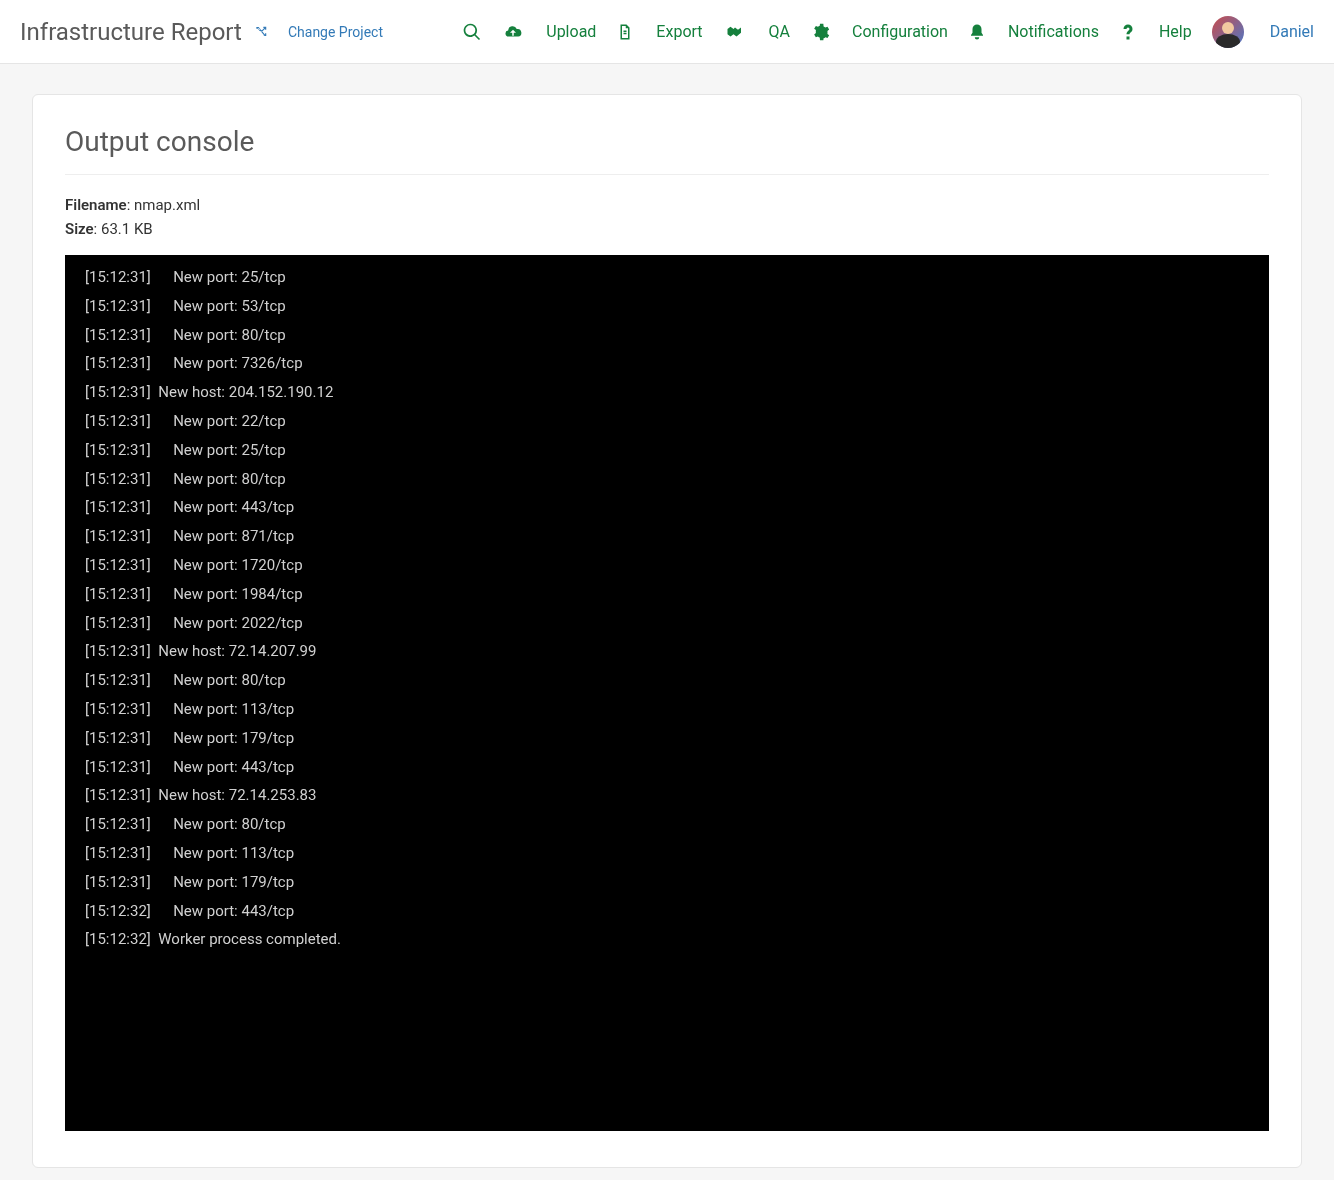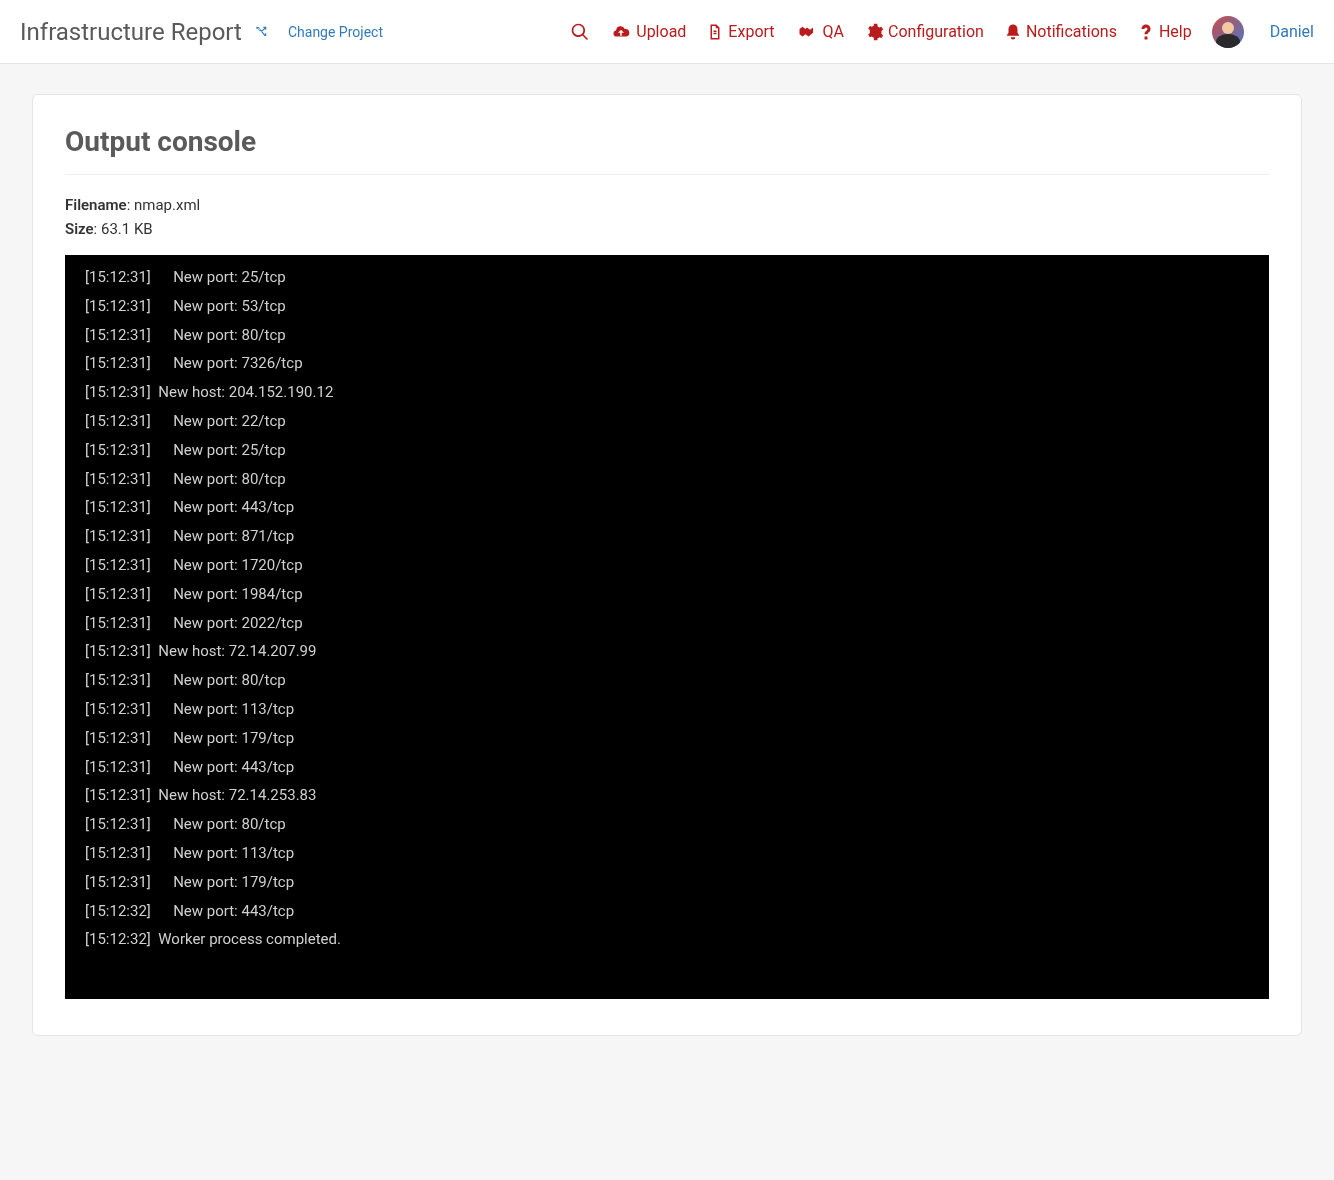--- a/index.html
+++ b/index.html
@@ -31,22 +31,22 @@
       gap: 20px;
       color: #337ab7;
       font-size: 14px;
       cursor: pointer;
       margin-left: 4px;
     }
     .nav-spacer { flex: 1; }
     .nav-item {
       display: inline-flex;
       align-items: center;
-      gap: 4px;
-      color: #b91c1c;
+      gap: 22px;
+      color: #15803d;
       font-size: 16px;
       cursor: pointer;
       margin-left: 20px;
     }
     .nav-item .icon, .change-project .icon {
       display: inline-flex;
       align-items: center;
       justify-content: center;
     }
     .avatar {
@@ -90,21 +90,21 @@
       padding: 30px 32px;
     }
     .panel {
       background: #fff;
       border: 1px solid #e5e5e5;
       border-radius: 6px;
       padding: 30px 32px 36px;
     }
     .page-title {
       font-size: 28px;
-      font-weight: 700;
+      font-weight: 400;
       color: #5a5a5a;
       padding-bottom: 16px;
     }
     .page-rule {
       border: none;
       border-top: 1px solid #eee;
       margin-bottom: 18px;
     }
     .file-meta {
       font-size: 15px;
@@ -112,21 +112,21 @@
       line-height: 1.6;
       margin-bottom: 14px;
     }
     .file-meta strong { font-weight: 600; }
     .console {
       background: #000;
       color: #d0d0d0;
       font-family: inherit;
       font-size: 15px;
       padding: 8px 20px 12px;
-      height: 744px;
+      height: 876px;
       overflow-y: scroll;
       line-height: 1.92;
       position: relative;
     }
     .console-line { white-space: pre; }
     
     .console::-webkit-scrollbar { width: 16px; }
     .console::-webkit-scrollbar-track { background: #2b2b2b; }
     .console::-webkit-scrollbar-thumb { background: #888; }
     .console::-webkit-scrollbar-button { background: #3a3a3a; height: 16px; }

